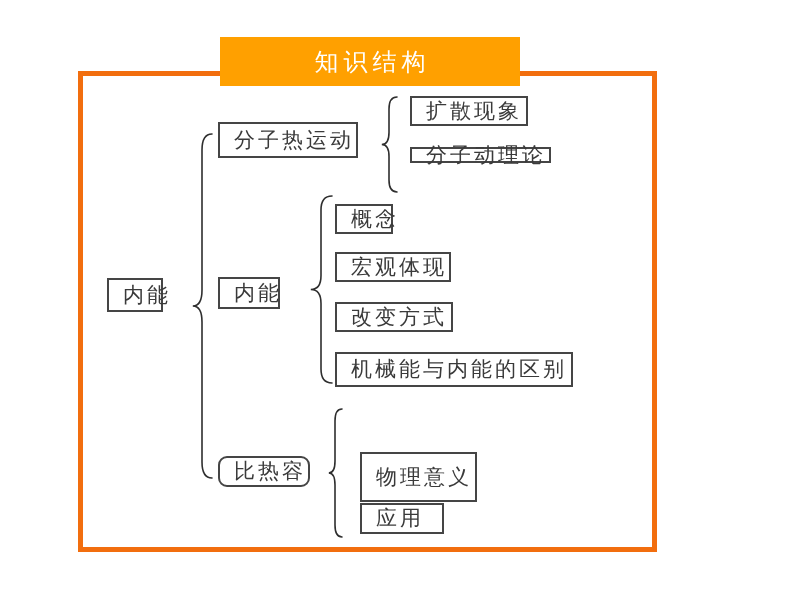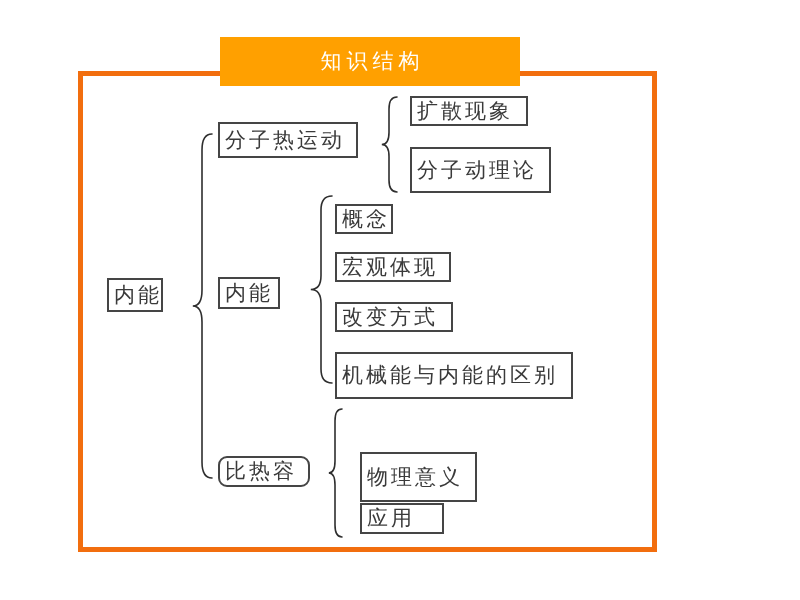--- a/index.html
+++ b/index.html
@@ -25,39 +25,39 @@
     left: 220px; top: 37px;
     width: 300px; height: 49px;
     background: #FFA000;
     display: flex;
     align-items: center;
     justify-content: center;
     z-index: 5;
   }
   .banner .title-text {
     color: #ffffff;
-    font-size: 21px;
+    font-size: 24px;
     letter-spacing: 5px;
     text-indent: 5px;
     white-space: nowrap;
     line-height: 1;
   }
   
   .node {
     position: absolute;
     box-sizing: border-box;
     border: 2px solid #454545;
     background: #ffffff;
     color: #3A3A3A;
     font-size: 21px;
     letter-spacing: 3px;
     white-space: nowrap;
     display: flex;
     align-items: center;
-    padding-left: 5px;
+    padding-left: 14px;
     line-height: 1;
     z-index: 3;
   }
   .brace {
     position: absolute;
     z-index: 2;
   }
   .brace path {
     fill: none;
     stroke: #2E2E2E;
@@ -80,30 +80,30 @@
 
   <svg class="brace" style="left:192px; top:133px;" width="21" height="346" viewBox="0 0 21 346">
     <path d="M 20,1 Q 10,1 10,17 L 10,157 Q 10,173 0.8,173 Q 10,173 10,189 L 10,329 Q 10,345 20,345"></path>
   </svg>
 
   <div class="node" style="left:218px; top:122px; width:140px; height:36px;">分子热运动</div>
   <svg class="brace" style="left:381px; top:96px;" width="17" height="97" viewBox="0 0 17 97">
     <path d="M 16,1 Q 8,1 8,13 L 8,36.5 Q 8,48.5 0.8,48.5 Q 8,48.5 8,60.5 L 8,84 Q 8,96 16,96"></path>
   </svg>
   <div class="node" style="left:410px; top:96px; width:118px; height:30px;">扩散现象</div>
-  <div class="node" style="left:410px; top:147px; width:141px; height:46px;">分子动理论</div>
+  <div class="node" style="left:410px; top:147px; width:141px; height:16px;">分子动理论</div>
 
   <div class="node" style="left:218px; top:277px; width:62px; height:32px;">内能</div>
   <svg class="brace" style="left:310px; top:195px;" width="23" height="189" viewBox="0 0 23 189">
     <path d="M 22,1 Q 11,1 11,15 L 11,80.5 Q 11,94.5 0.8,94.5 Q 11,94.5 11,108.5 L 11,174 Q 11,188 22,188"></path>
   </svg>
   <div class="node" style="left:335px; top:204px; width:58px; height:30px;">概念</div>
   <div class="node" style="left:335px; top:252px; width:116px; height:30px;">宏观体现</div>
   <div class="node" style="left:335px; top:302px; width:118px; height:30px;">改变方式</div>
-  <div class="node" style="left:335px; top:352px; width:238px; height:47px;">机械能与内能的区别</div>
+  <div class="node" style="left:335px; top:352px; width:238px; height:35px;">机械能与内能的区别</div>
 
   <div class="node" style="left:218px; top:456px; width:92px; height:31px;border-radius:9px;">比热容</div>
   <svg class="brace" style="left:328px; top:408px;" width="15" height="130" viewBox="0 0 15 130">
     <path d="M 14,1 Q 7,1 7,13 L 7,53 Q 7,65 0.8,65 Q 7,65 7,77 L 7,117 Q 7,129 14,129"></path>
   </svg>
   <div class="node" style="left:360px; top:452px; width:117px; height:50px;">物理意义</div>
   <div class="node" style="left:360px; top:503px; width:84px; height:31px;">应用</div>
 
 </div>
 

